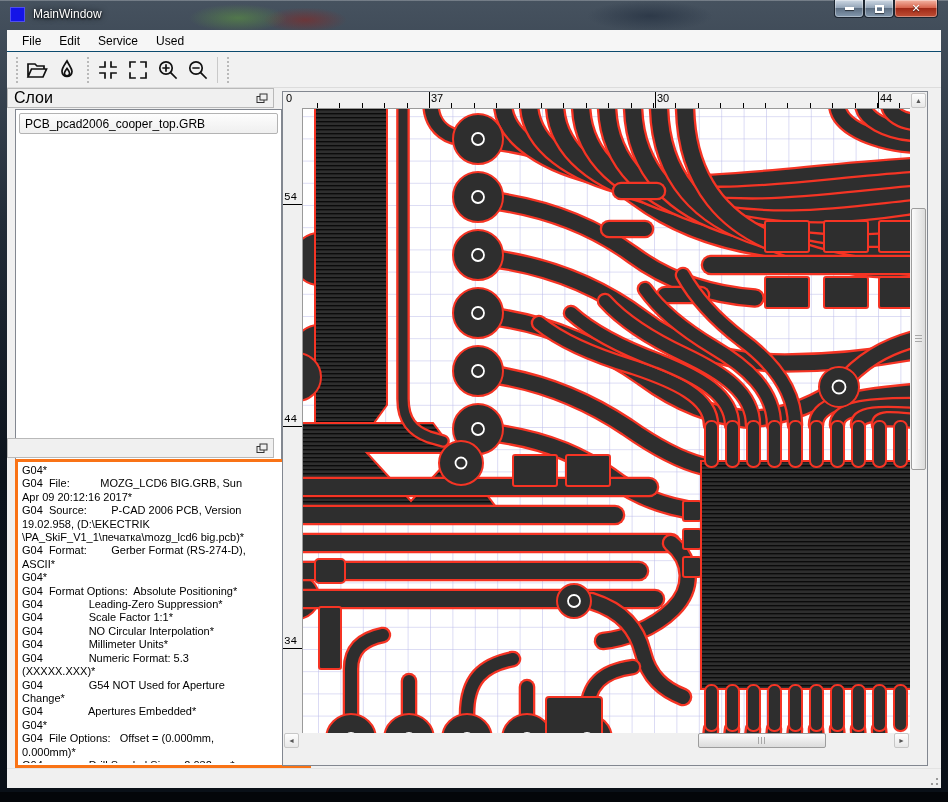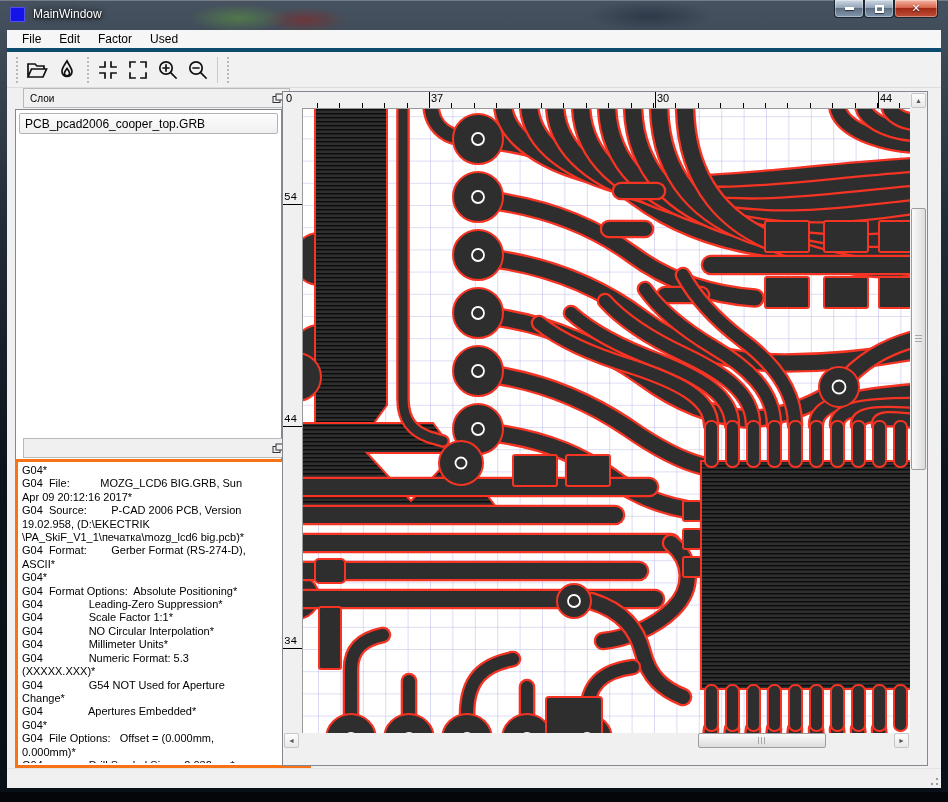--- a/index.html
+++ b/index.html
@@ -35,34 +35,34 @@
   .statusbar{position:absolute;left:7px;top:768px;width:934px;height:20px;background:#f0f0f0;
     border-top:1px solid #e3e3e3;}
   .grip{position:absolute;right:2px;bottom:2px;width:12px;height:12px;
     background:
      radial-gradient(2px 2px at 10px 10px,#9a9a9a 60%,transparent 61%),
      radial-gradient(2px 2px at 10px 5px,#9a9a9a 60%,transparent 61%),
      radial-gradient(2px 2px at 5px 10px,#9a9a9a 60%,transparent 61%);}
 
   
   .menubar{position:absolute;left:0;top:0;width:100%;height:22px;background:#f6f6f6;
-    display:flex;align-items:center;padding-left:6px;border-bottom:4px solid #0c4a6e;}
+    display:flex;align-items:center;padding-left:6px;border-bottom:1px solid #0c4a6e;}
   .menu-item{padding:3px 9px;font-size:12px;color:#000;}
   .toolbar{position:absolute;left:0;top:22px;width:100%;height:36px;background:#f1f1f1;
     border-bottom:1px solid #dcdcdc;display:flex;align-items:center;padding-left:4px;}
   .grab{width:5px;height:26px;margin:0 3px;
     background:repeating-linear-gradient(to bottom,#b9b9b9 0 2px,transparent 2px 4px);
     background-size:2px 100%;background-repeat:no-repeat;background-position:center;}
   .tbtn{width:30px;height:30px;display:flex;align-items:center;justify-content:center;}
   .tbtn svg{width:24px;height:24px;stroke:#111;fill:none;stroke-width:1.7;stroke-linecap:square;}
   .tsep{width:1px;height:26px;background:#c9c9c9;margin:0 4px;}
 
   
-  .dockhdr{position:absolute;left:16px;width:267px;height:20px;background:#f0f0f0;
-    border:1px solid #b9b9b9;font-size:10px;color:#000;display:flex;align-items:center;
+  .dockhdr{position:absolute;left:0;width:267px;height:20px;background:#f0f0f0;
+    border:1px solid #b9b9b9;font-size:16px;color:#000;display:flex;align-items:center;
     padding:0 4px 0 6px;}
   .dockhdr .spacer{flex:1;}
   .floatbtn{width:14px;height:13px;display:flex;align-items:center;justify-content:center;}
   .panel-list{position:absolute;left:8px;top:79px;width:267px;height:370px;background:#fff;
     border:1px solid #828790;padding:3px;}
   .layer-item{height:21px;border:1px solid #b3b3b3;border-radius:2px;
     background:linear-gradient(#fdfdfd,#efefef);font-size:12px;color:#000;
     display:flex;align-items:center;padding-left:5px;}
   .panel-text{position:absolute;left:8px;top:429px;width:296px;height:309px;background:#fff;
     border:3px solid #f97316;}
@@ -115,21 +115,21 @@
       <div class="wbtn close">
           <span class="xg">✕</span>
         </div>
     </div>
   </div>
 
   <div class="client">
     <div class="menubar">
         <div class="menu-item">File</div>
         <div class="menu-item">Edit</div>
-        <div class="menu-item">Factor</div>
+        <div class="menu-item">Service</div>
         <div class="menu-item">Used</div>
       </div>
 
     <div class="toolbar">
       <div class="grab"></div>
       <div class="tbtn">
         <svg viewBox="0 0 24 24">
           <path d="M3,19 V6 h7 l2,2 h7 v3 M3,19 L6.5,11 H21.5 L18,19 Z"></path>
         </svg>
       </div>

